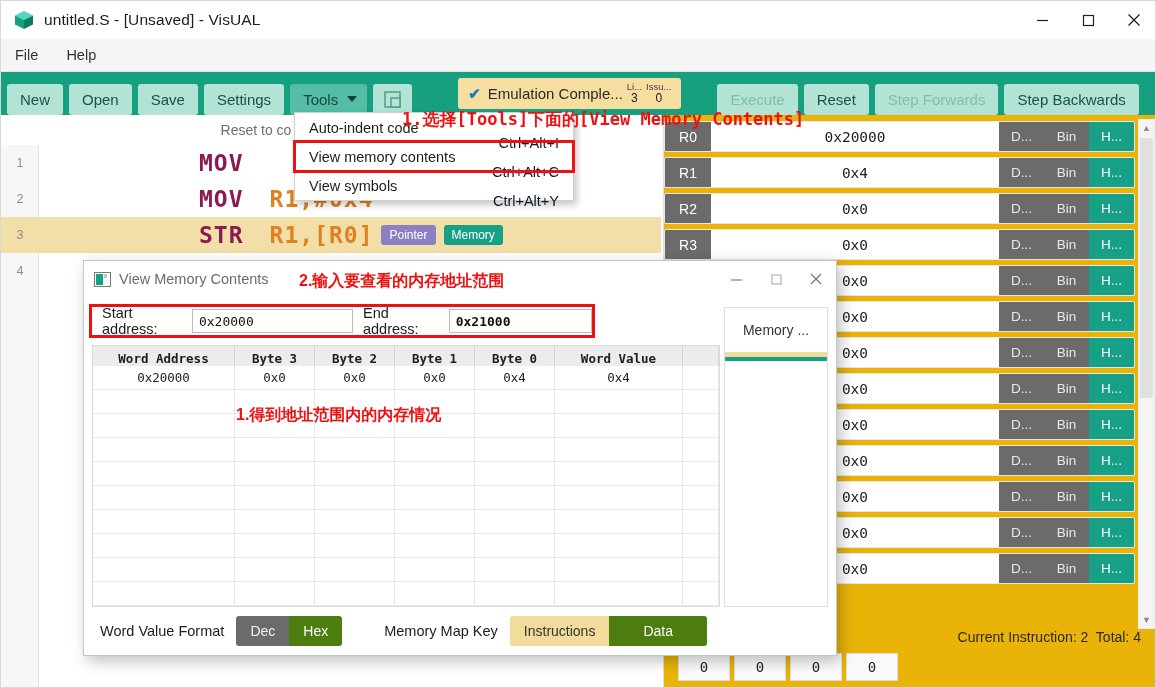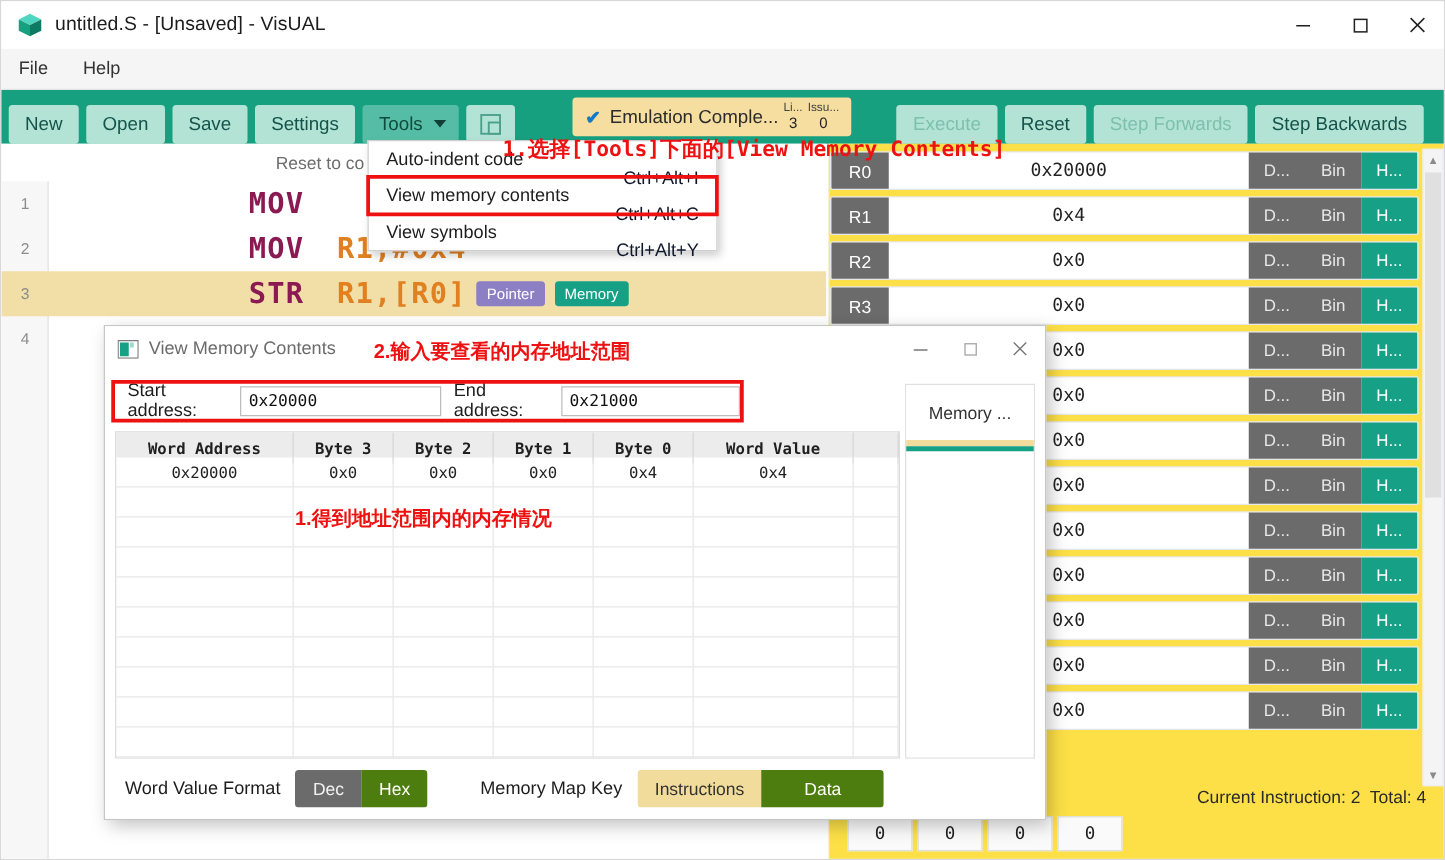--- a/index.html
+++ b/index.html
@@ -123,21 +123,21 @@
     font-size: 12px; color: #fff; border-radius: 3px;
     padding: 3px 8px; margin-left: 8px; font-family: "Liberation Sans", sans-serif;
     font-weight: normal;
   }
   .badge.pointer { background: #8d7fc4; }
   .badge.memory { background: #16a085; }
 
   
   .regpanel {
     position: absolute; left: 662px; top: 114px; width: 494px; height: 574px;
-    background: #fde047; border-left: 1px solid #e0e0e0;
+    background: #eab308; border-left: 1px solid #e0e0e0;
     overflow: hidden;
   }
   .reg-scroll { position: absolute; left: 0; top: 6px; right: 22px; bottom: 60px; }
   .reg-row {
     display: flex; align-items: center; height: 31px; margin-bottom: 5px;
     background: #fff; border: 1px solid #e6e6e6; border-radius: 2px;
     overflow: hidden;
   }
   .reg-name {
     width: 46px; height: 31px; background: #6b6b6b; color: #fff;
@@ -223,21 +223,21 @@
     position: absolute; left: 8px; top: 46px; width: 500px; height: 28px;
     display: flex; align-items: center;
     outline: 3px solid #ee1111;
   }
   .addr-label { font-size: 14.5px; color: #1d1d1d; padding: 0 10px; }
   .addr-input {
     width: 180px; height: 24px; background: #fff; border: 1px solid #bdbdbd;
     font-family: "DejaVu Sans Mono", monospace; font-size: 13px;
     color: #111; padding: 0 6px; display: flex; align-items: center;
   }
-  .addr-input.end { width: 160px; }
+  .addr-input.end { width: 160px; font-weight: bold; }
 
   .mem-table {
     position: absolute; left: 8px; top: 84px; width: 628px; bottom: 48px;
     border: 1px solid #dcdcdc; background: #fff;
   }
   .mt-head { display: flex; height: 20px; background: #ececec; }
   .mt-head > div {
     font-family: "DejaVu Sans Mono", monospace; font-size: 12.5px;
     font-weight: bold; color: #202020;
     display: flex; align-items: center; justify-content: center;

